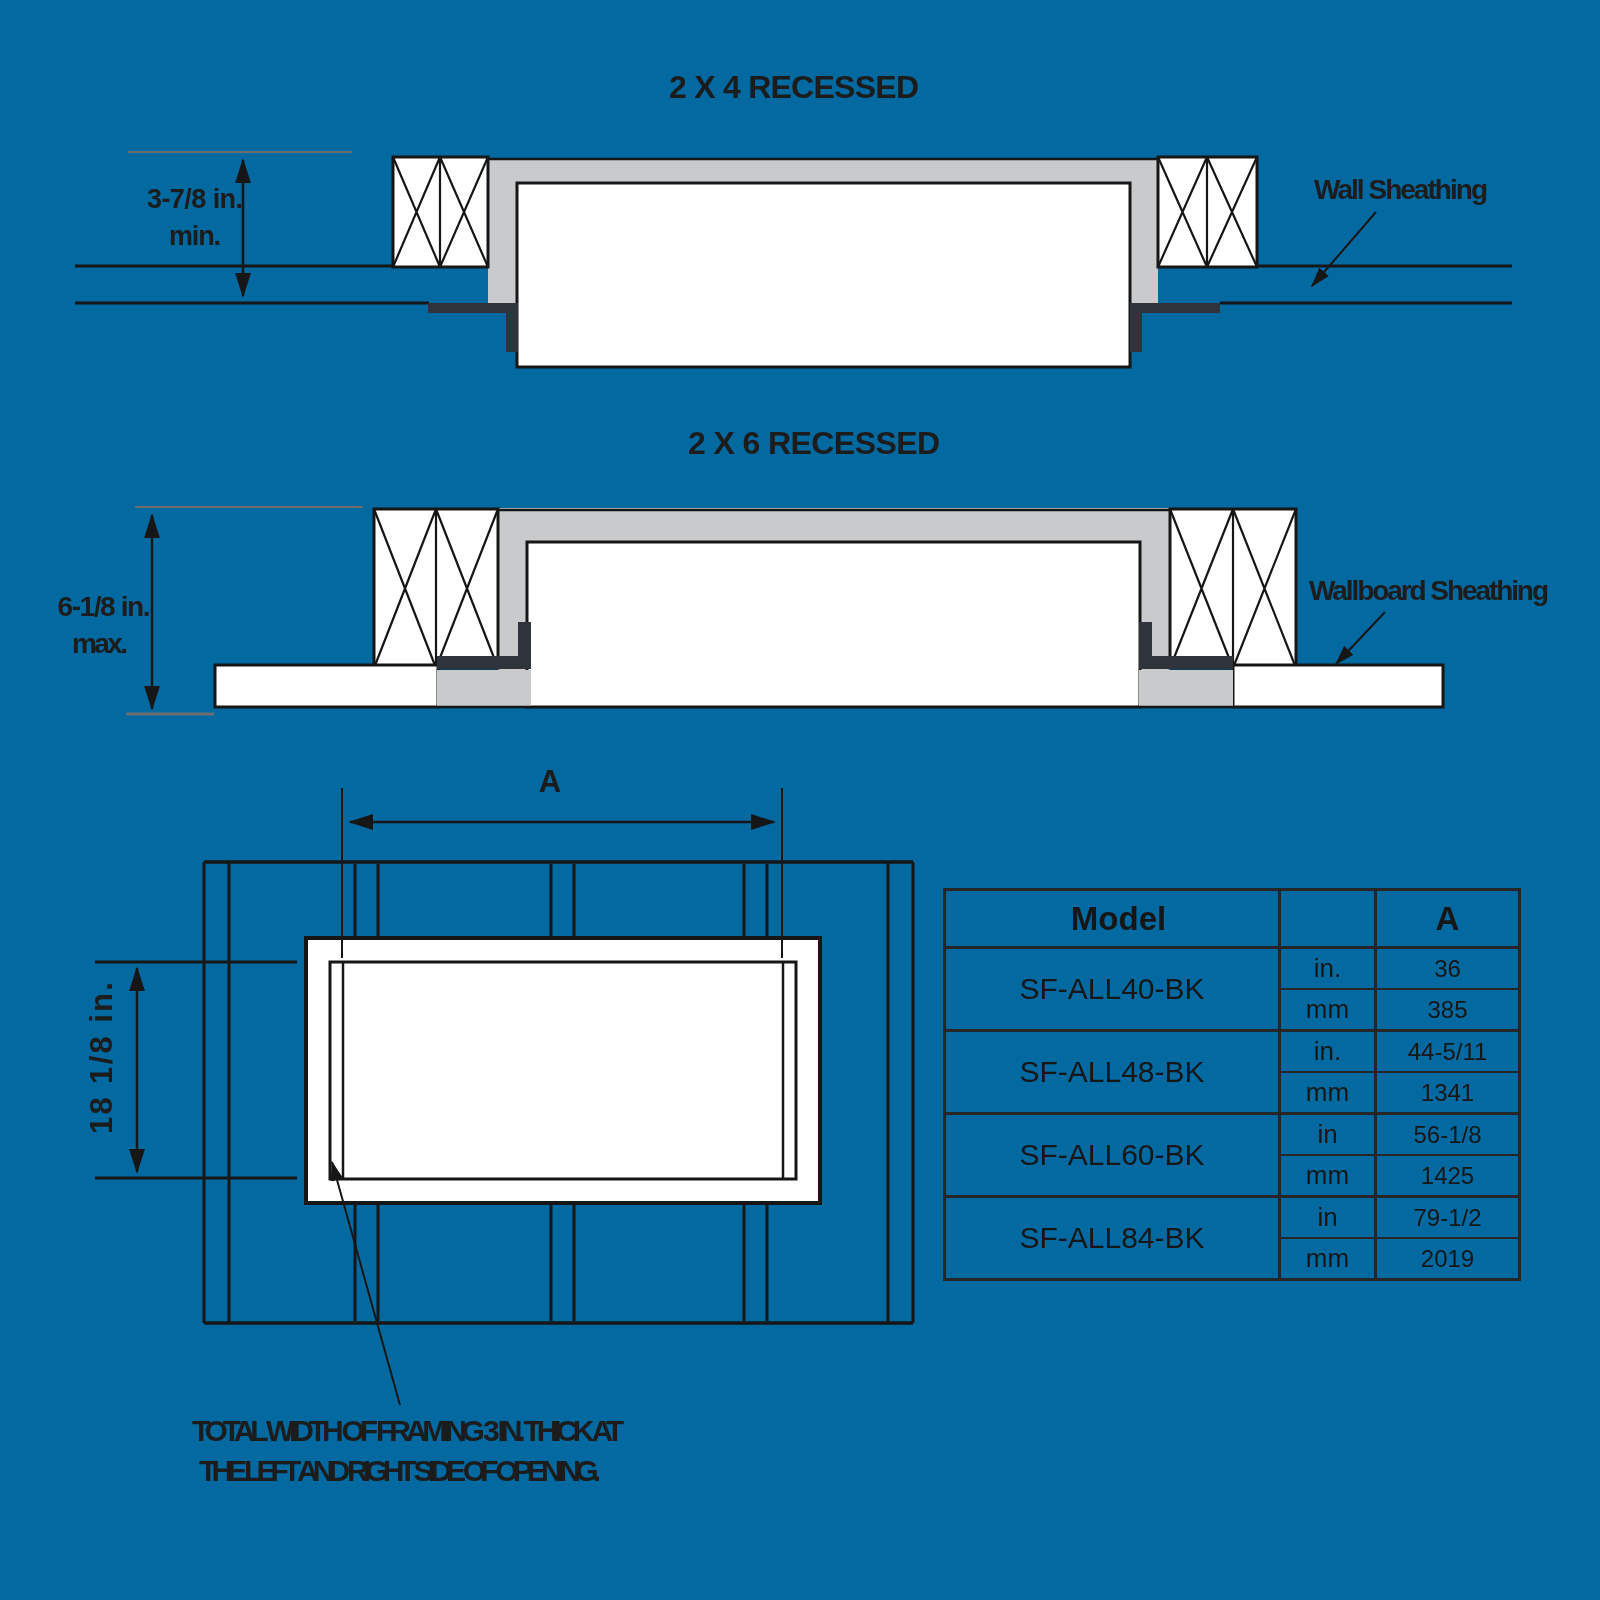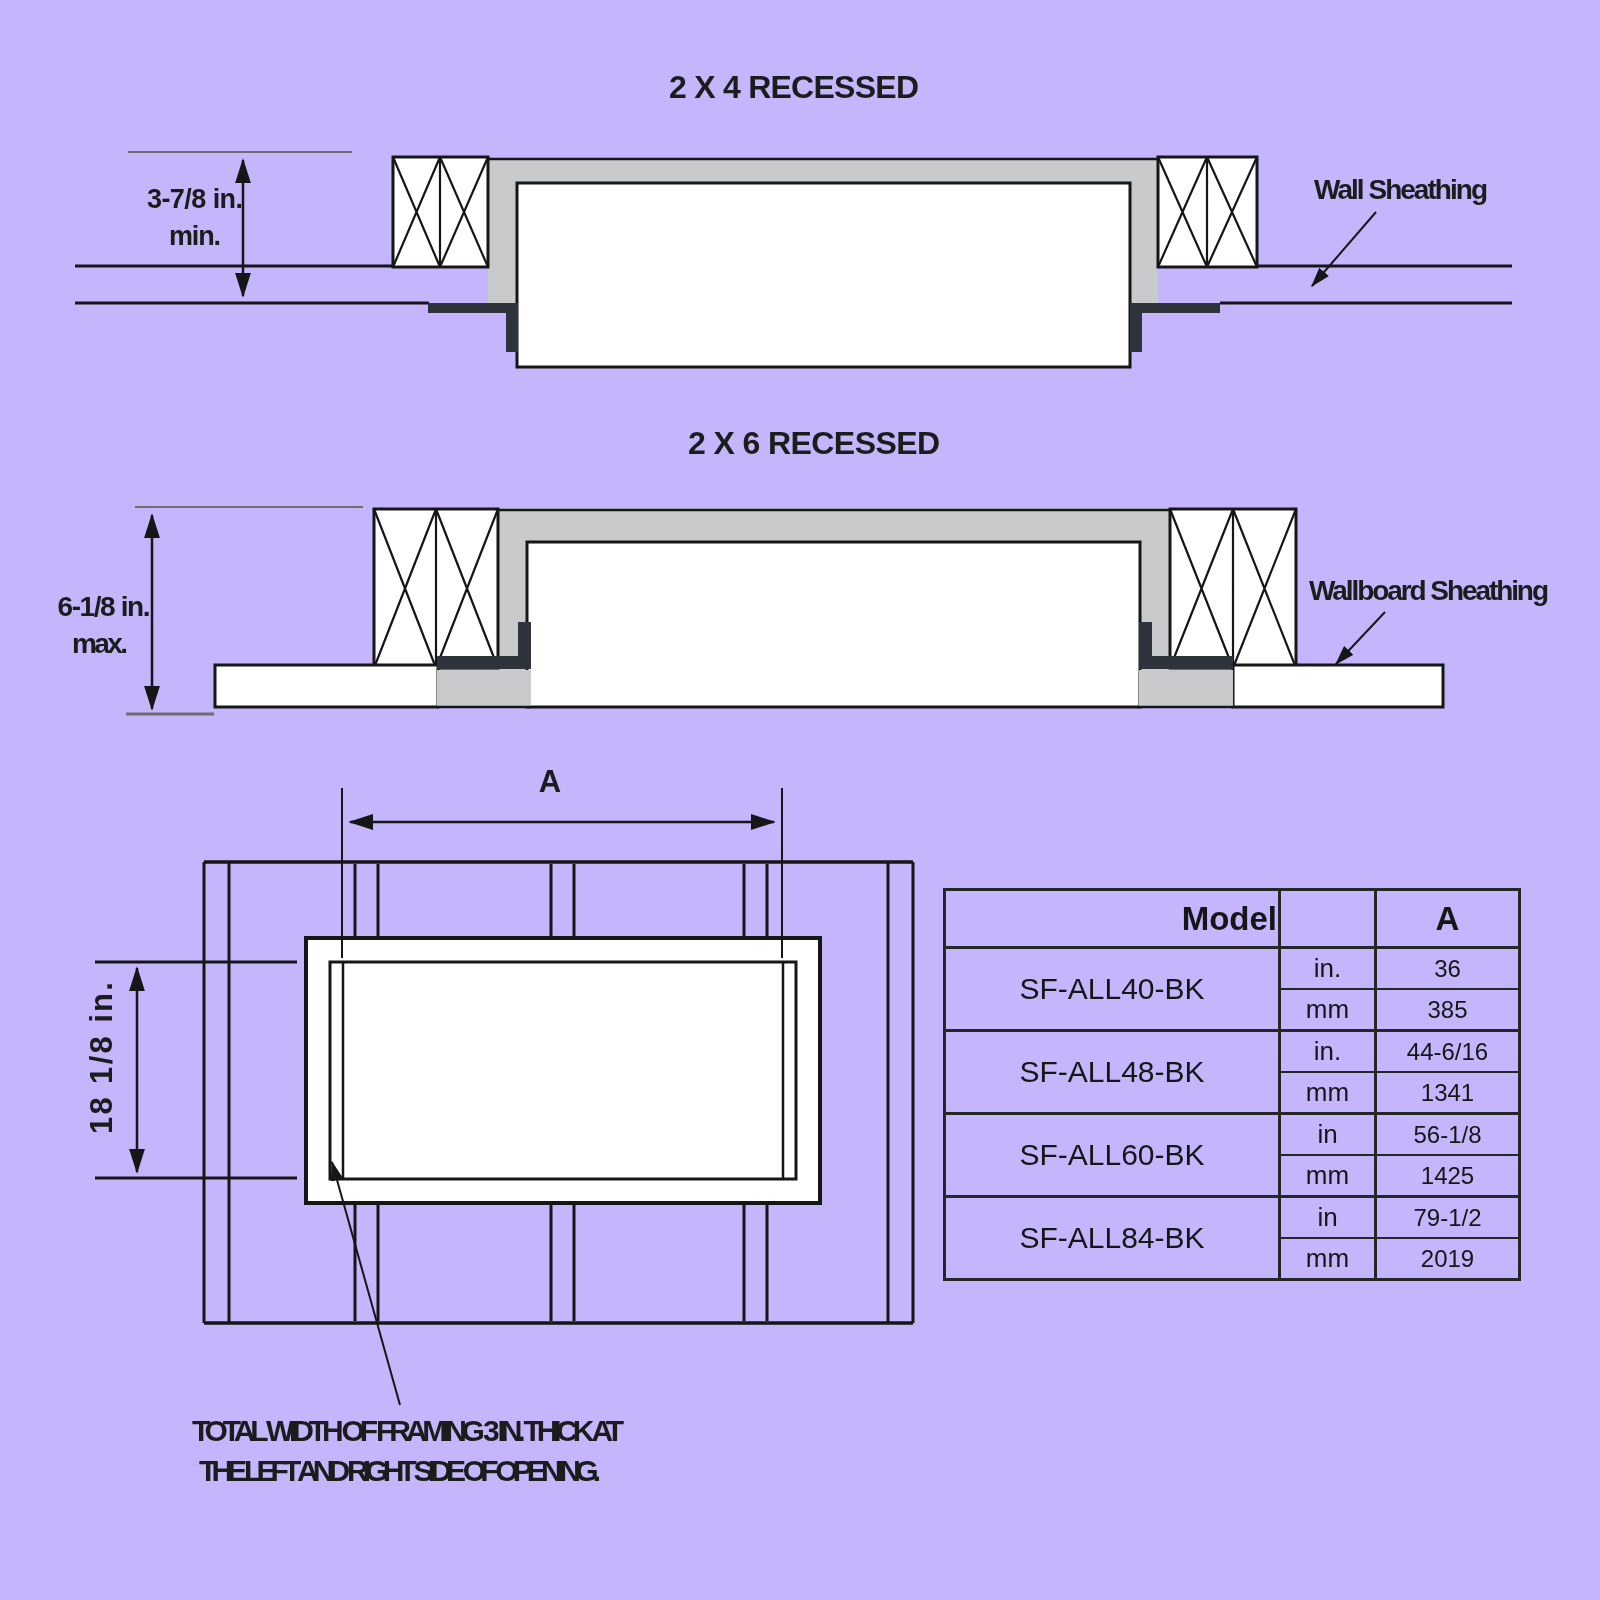--- a/index.html
+++ b/index.html
@@ -1,29 +1,29 @@
 <!DOCTYPE html>
 <html><head>
 <meta charset="utf-8">
 <style>
   html,body{margin:0;padding:0;background:#ffffff;}
-  .canvas{position:relative;width:1600px;height:1600px;background:#c4b5fd;overflow:hidden;
+  .canvas{position:relative;width:1600px;height:1600px;background:#0369a1;overflow:hidden;
           font-family:"Liberation Sans",sans-serif;}
   svg text{font-family:"Liberation Sans",sans-serif;fill:#1c1c1c;}
   .b{font-weight:bold;}
   .ln{stroke:#161616;}
   .thin{stroke:#6e6e6e;}
   
   .spec-table{position:absolute;left:943px;top:888px;}
   .spec-table table{border-collapse:collapse;table-layout:fixed;width:575px;
       font-family:"Liberation Sans",sans-serif;color:#161616;border:3px solid #262626;}
   .spec-table td{border:2px solid #262626;text-align:center;vertical-align:middle;
       overflow:hidden;white-space:nowrap;}
   .spec-table tr.h td{height:53px;border-bottom:3px solid #262626;font-weight:bold;font-size:33px;}
-  .spec-table td.hm{text-align:right;padding-left:14px;}
+  .spec-table td.hm{text-align:center;padding-left:14px;}
   .spec-table tr.ri td,.spec-table tr.rm td{height:37px;}
   .spec-table td.model{font-size:30px;}
   .spec-table td.u{font-size:26px;}
   .spec-table td.v{font-size:24px;}
   .spec-table tr.sep td{border-top:3px solid #262626;}
   .spec-table .vr{border-right:3px solid #262626;}
 </style>
 </head>
 <body>
 
@@ -208,21 +208,21 @@
       <td class="v">36</td>
     </tr>
     <tr class="rm">
       <td class="u vr">mm</td>
       <td class="v">385</td>
     </tr>
 
     <tr class="ri sep">
       <td class="model vr" rowspan="2">SF-ALL48-BK</td>
       <td class="u vr">in.</td>
-      <td class="v">44-6/16</td>
+      <td class="v">44-5/11</td>
     </tr>
     <tr class="rm">
       <td class="u vr">mm</td>
       <td class="v">1341</td>
     </tr>
 
     <tr class="ri sep">
       <td class="model vr" rowspan="2">SF-ALL60-BK</td>
       <td class="u vr">in</td>
       <td class="v">56-1/8</td>

